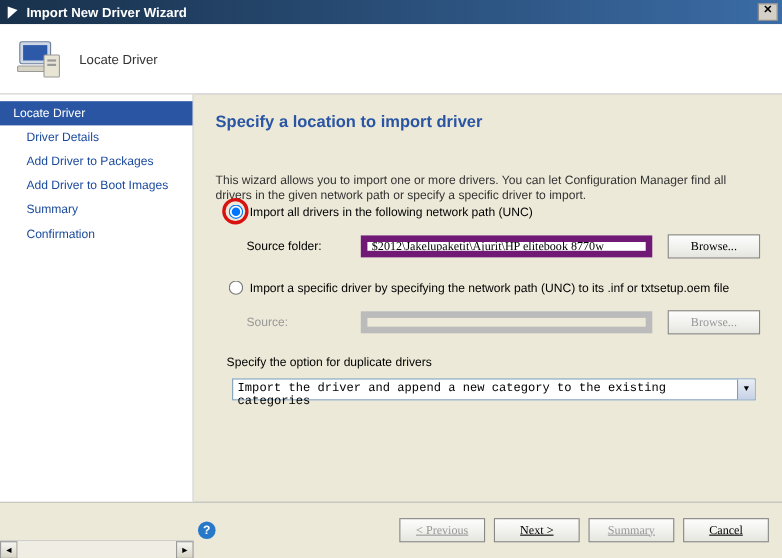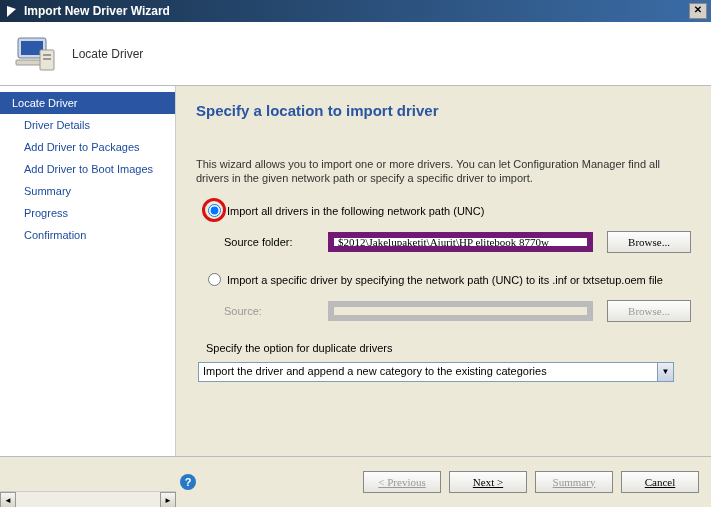--- a/index.html
+++ b/index.html
@@ -80,21 +80,20 @@
     position: relative;
   }
   .main-title {
     color: #2955a3;
     font-size: 15px;
     margin: 0 0 38px 0;
     font-weight: bold;
   }
   .intro-text {
     color: #333;
-    margin-bottom: 18px;
     line-height: 1.3;
   }
   .radio-row {
     display: flex;
     align-items: flex-end;
     margin-bottom: 14px;
     position: relative;
   }
   .radio-row input[type=radio] {
     margin: 0 6px 0 12px;
@@ -129,26 +128,27 @@
     min-width: 84px;
     background: linear-gradient(#fdfdfd,#e6e6e0);
     border: 1px solid #888;
     font-family: Tahoma; font-size: 11px;
     cursor: pointer;
     padding: 0 8px;
   }
   .btn.disabled { color: #999; cursor: default; }
   .dup-label { margin: 16px 0 8px 10px; }
   .combo {
-    margin: 0 0 0 2px;
+    margin: 0 0 0 15px;
     width: 476px;
     display: flex;
     border: 1px solid #7f9db9;
     background: #fff;
     height: 20px;
+    font-family: Liberation Mono, monospace;
   }
   .combo-text { flex:1; padding: 2px 4px; }
   .combo-arrow {
     width: 16px;
     background: linear-gradient(#e9edf4,#c7d2e6);
     border-left:1px solid #7f9db9;
     display:flex; align-items:center; justify-content:center;
     font-size:8px; cursor:pointer;
   }
   .footer {
@@ -218,21 +218,20 @@
 </div>
 
 <div class="body-area">
 
   <div class="sidebar">
     <div class="sidebar-item active"><span>Locate Driver</span></div>
     <div class="sidebar-item"><span>Driver Details</span></div>
     <div class="sidebar-item"><span>Add Driver to Packages</span></div>
     <div class="sidebar-item"><span>Add Driver to Boot Images</span></div>
     <div class="sidebar-item"><span>Summary</span></div>
-    <div class="sidebar-item"><span>Progress</span></div>
     <div class="sidebar-item"><span>Confirmation</span></div>
   </div>
 
   <div class="main">
     <h1 class="main-title">Specify a location to import driver</h1>
     <div class="intro-text">This wizard allows you to import one or more drivers. You can let Configuration Manager find all drivers in the given network path or specify a specific driver to import.</div>
 
     <div class="radio-row">
       <div class="red-circle"></div>
       <input type="radio" checked="" style="">

